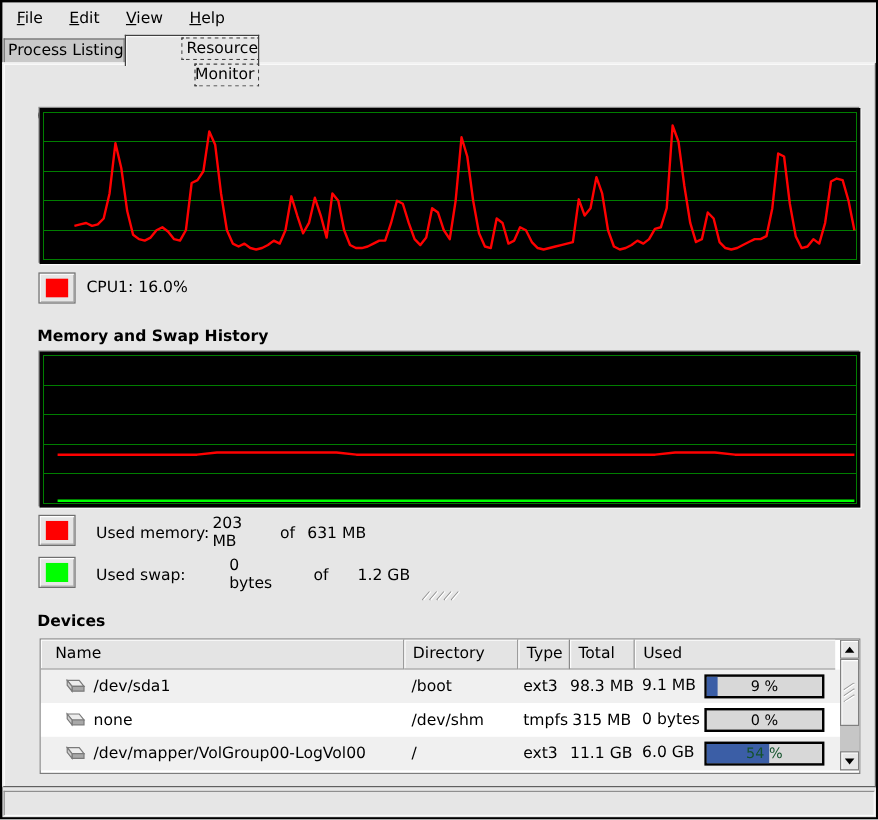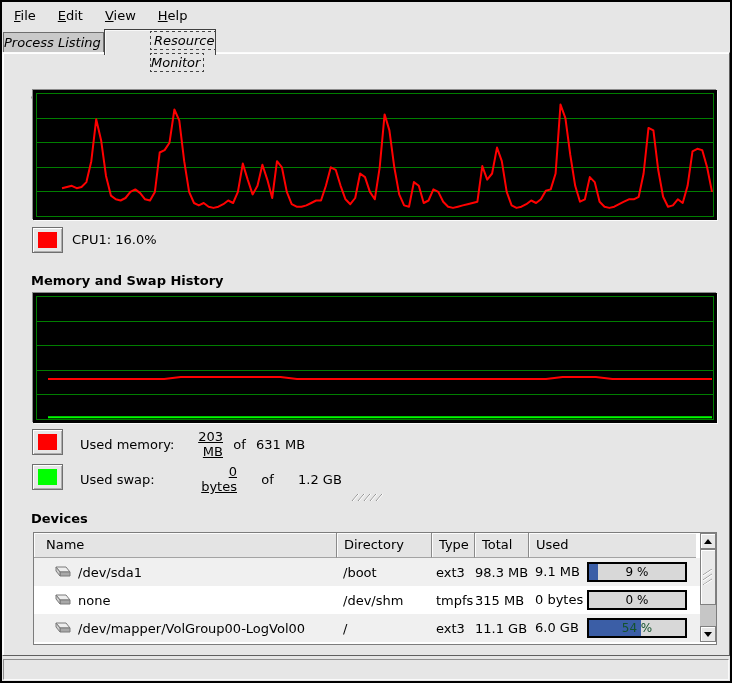--- a/index.html
+++ b/index.html
@@ -9,21 +9,21 @@
     background:#e6e6e6;border:2px solid #000;
     font-family:"DejaVu Sans","Liberation Sans",sans-serif;
     font-size:13px;color:#000;
   }
   
   .menubar{position:absolute;left:0;top:0;right:0;height:26px;display:flex;align-items:center;padding-left:4px;}
   .menu-item{padding:3px 8px;margin-right:6px;cursor:default;}
   .accel{text-decoration:underline;}
   
   .tabbar{position:absolute;left:0;top:26px;right:0;height:26px;}
-  .tab{position:absolute;box-sizing:border-box;text-align:left;cursor:default;font-style:italic;}
+  .tab{position:absolute;box-sizing:border-box;text-align:right;cursor:default;}
   .tab.inactive{left:1px;top:4px;width:101px;height:22px;background:#c9c9c9;
     border:1px solid #6e6e6e;border-bottom:none;line-height:20px;}
   .tab.active{left:102px;top:1px;width:112px;height:26px;background:#e6e6e6;
     border:1px solid #404040;border-bottom:none;line-height:22px;z-index:3;
     box-shadow:inset 1px 1px 0 #f8f8f8;padding-left:46px;}
   .tab.active .focus{outline:1px dotted #444;padding:1px 3px;}
   
   .content{position:absolute;left:0;top:50px;width:728px;height:604px;box-sizing:border-box;
     border:1px solid;border-color:#fbfbfb #5f5f5f #5f5f5f #fbfbfb;
     box-shadow:inset 1px 1px 0 #ffffff;background:#e6e6e6;z-index:1;}
@@ -34,21 +34,21 @@
   .graph svg{display:block;width:100%;height:100%;}
   
   .swatch-btn{position:absolute;width:31px;height:26px;box-sizing:border-box;z-index:2;
     background:#e6e6e6;border:1px solid #6f6f6f;
     box-shadow:inset 1px 1px 0 #ffffff, inset -1px -1px 0 #adadad;
     padding:4px 5px;cursor:default;}
   .swatch-btn svg{display:block;width:100%;height:100%;}
   .legend-label{position:absolute;height:26px;line-height:26px;z-index:2;}
   .legend-row{position:absolute;left:78px;height:26px;display:grid;
     grid-template-columns:97px 46px 33px auto;align-items:center;z-index:2;}
-  .legend-row .val{text-align:right;text-decoration:underline;}
+  .legend-row .val{}
   .legend-row .conj{text-align:center;}
   
   .grip{position:absolute;left:349px;top:489px;width:36px;height:11px;z-index:2;}
   
   .devtable{position:absolute;left:31px;top:530px;width:684px;height:113px;box-sizing:border-box;
     background:#fff;border:1px solid #7c7c7c;z-index:2;}
   .thead{display:flex;height:25px;}
   .th{box-sizing:border-box;background:#e4e4e4;border-right:1px solid #8a8a8a;
     border-bottom:1px solid #a3a3a3;box-shadow:inset 1px 1px 0 #fcfcfc;
     line-height:23px;padding-left:7px;overflow:hidden;cursor:default;}
@@ -58,21 +58,21 @@
   .th.c-total{width:54px;}
   .th.c-used{width:167px;border-right:none;}
   .trow{display:flex;height:28px;align-items:center;}
   .trow:nth-child(odd){background:#ffffff;}
   .trow:nth-child(even){background:#f0f0f0;}
   .td{box-sizing:border-box;overflow:hidden;white-space:nowrap;}
   .td.c-name{width:303px;display:flex;align-items:center;padding-left:19px;}
   .td.c-name .dlabel{margin-left:6px;}
   .td.c-dir{width:95px;padding-left:6px;}
   .td.c-type{width:43px;padding-left:4px;}
-  .td.c-total{width:54px;padding-right:3px;}
+  .td.c-total{width:54px;text-align:right;padding-right:3px;}
   .td.c-used{width:167px;position:relative;height:28px;}
   .td.c-used .uval{position:absolute;left:6px;top:0;line-height:28px;}
   .pbar{position:absolute;right:9px;top:4px;width:100px;height:20px;box-sizing:border-box;
     border:2px solid #000;background:#d8d8d8;}
   .pbar-fill{position:absolute;left:0;top:0;bottom:0;background:#3b5ea6;}
   .pbar-label{position:absolute;left:0;right:0;top:0;bottom:0;text-align:center;
     font-size:12px;line-height:16px;}
   
   .vscroll{position:absolute;right:0;top:0;bottom:2px;width:16px;background:#d9d9d9;
     display:flex;flex-direction:column;}

